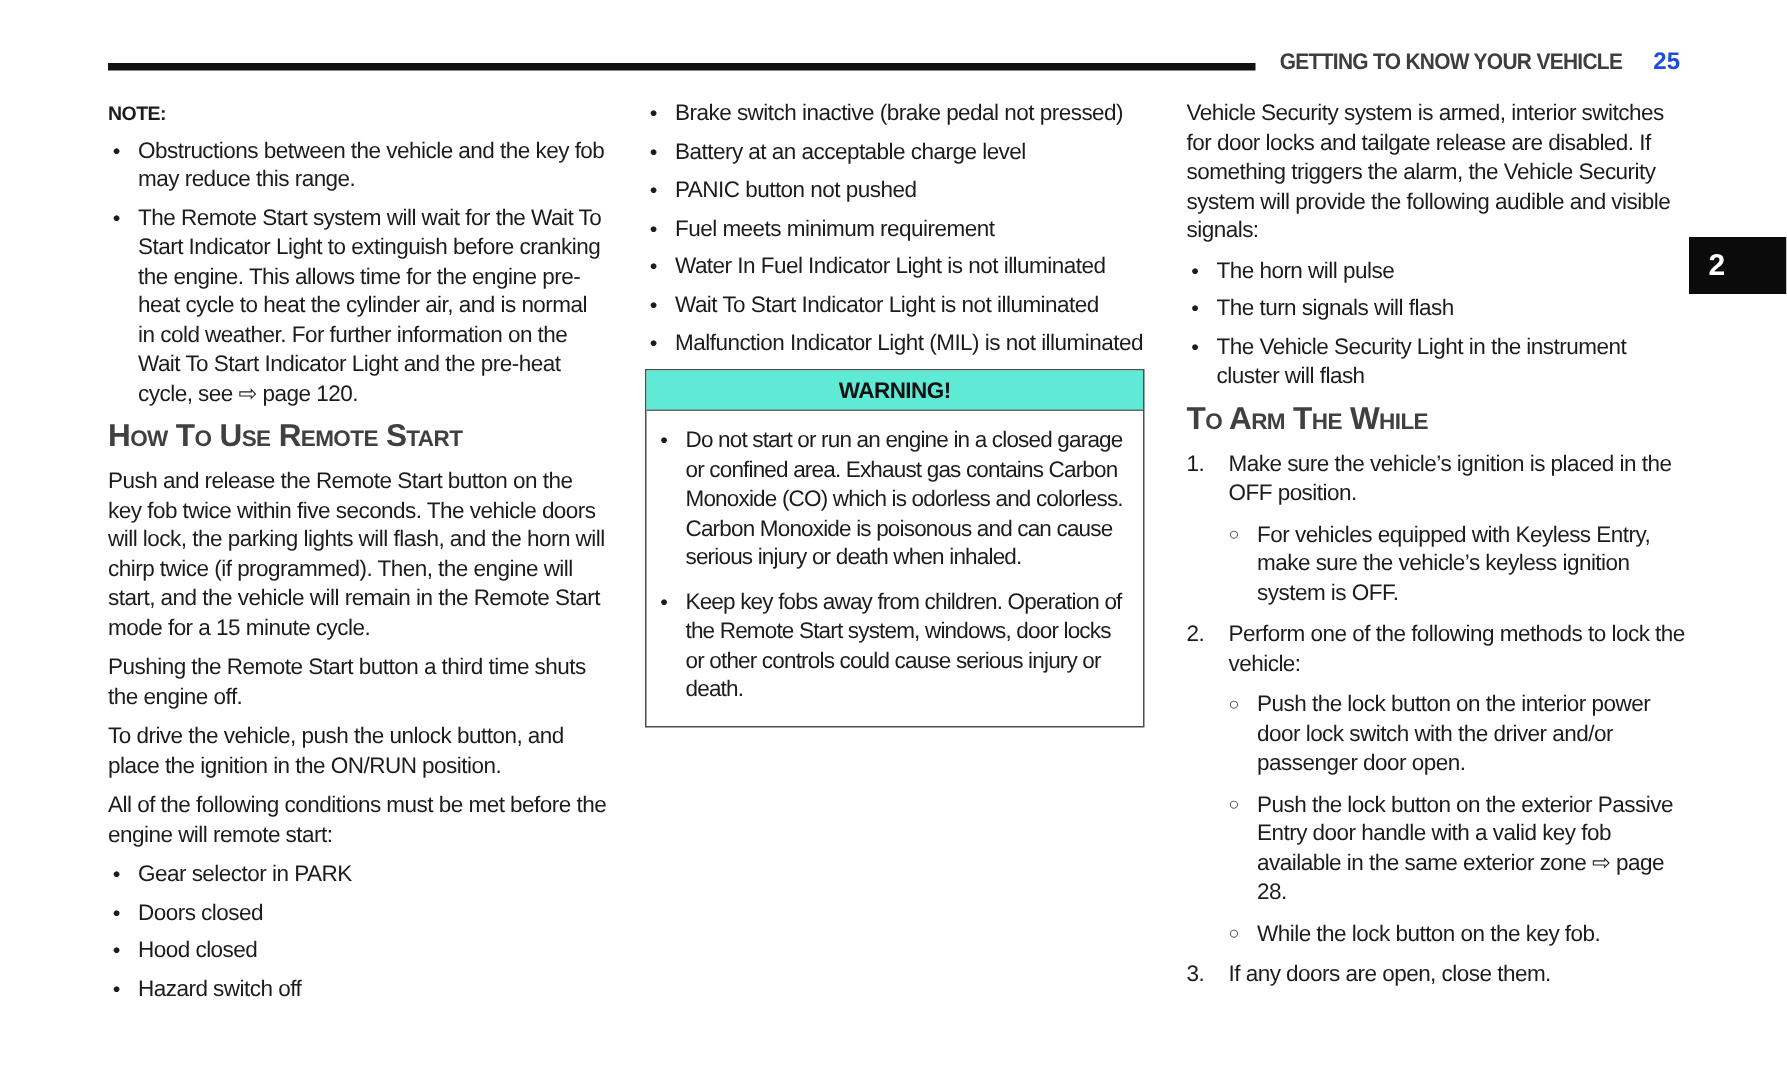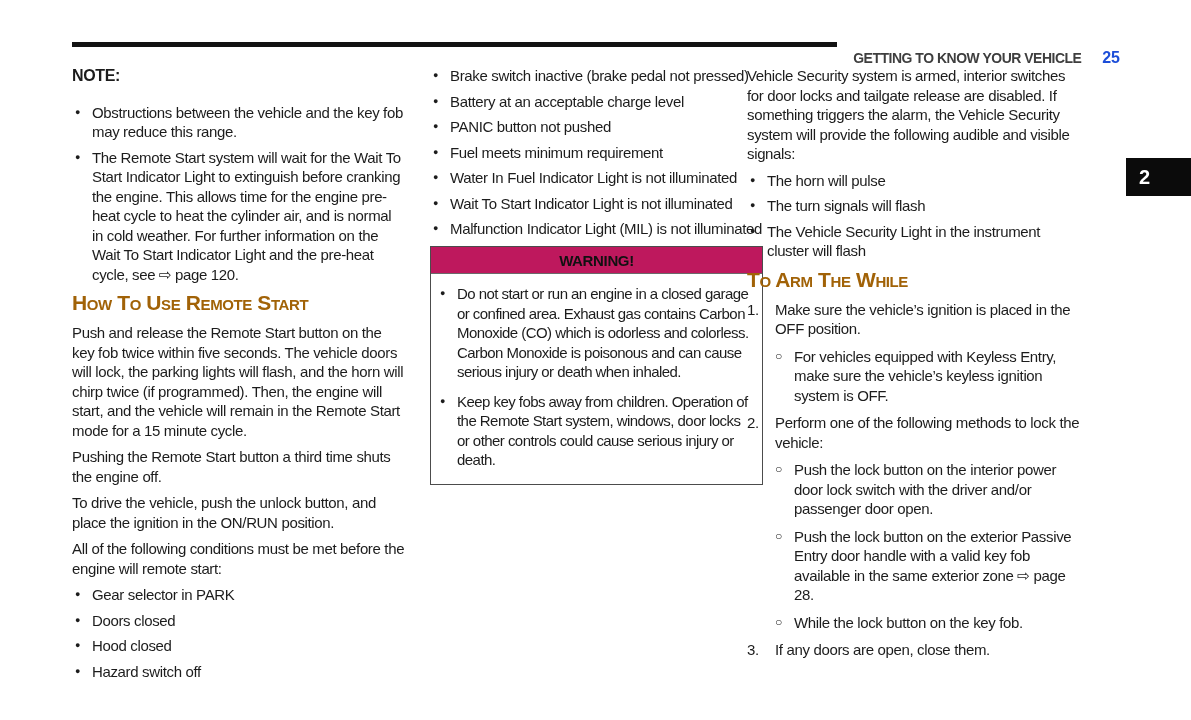--- a/index.html
+++ b/index.html
@@ -6,46 +6,46 @@
   html,body { background:#ffffff; }
   body {
     width:1191px; height:720px; position:relative; overflow:hidden;
     font-family:"Liberation Sans","DejaVu Sans",sans-serif;
     color:#1c1c1c;
   }
   .page { position:absolute; inset:0; }
 
   
   .hdr-rule { position:absolute; left:72px; top:42px; width:765px; height:5px; background:#121212; }
-  .hdr { position:absolute; left:787px; top:49px; width:333px; display:flex; justify-content:flex-end; align-items:baseline; gap:21px; white-space:nowrap; }
+  .hdr { position:absolute; left:787px; top:33px; width:333px; display:flex; justify-content:flex-end; align-items:baseline; gap:21px; white-space:nowrap; }
   .hdr-title { font-weight:bold; font-size:15px; letter-spacing:-0.5px; color:#3e3e3e; transform:scaleX(0.93); transform-origin:right center; }
   .hdr-page { font-weight:bold; font-size:16px; color:#1d4ed8; }
 
   
   .tab { position:absolute; left:1126px; top:158px; width:65px; height:38px; background:#0b0b0b; color:#fff; display:flex; align-items:center; padding-left:13px; font-weight:bold; font-size:20px; }
 
   
   .col { position:absolute; top:66px; width:333px; font-size:15px; line-height:19.5px; letter-spacing:-0.35px; }
-  #c1 { left:72px; } #c2 { left:430px; } #c3 { left:747px; }
+  #c1 { left:72px; } #c2 { left:430px; } #c3 { left:791px; }
   p { margin-bottom:7px; }
 
   
-  .note-h { font-weight:bold; font-size:16px; margin-bottom:17px; }
-  .sc { font-variant:small-caps; font-weight:bold; font-size:21px; line-height:24px; letter-spacing:-0.4px; margin:7px 0 8px 0; color:#a16207; }
+  .note-h { font-weight:bold; font-size:13px; margin-bottom:5px; }
+  .sc { font-variant:small-caps; font-weight:bold; font-size:21px; line-height:24px; letter-spacing:-0.4px; margin:7px 0 8px 0; color:#404040; }
   .big-h { font-weight:bold; font-size:30px; line-height:32px; margin:15px 0 6px 0; color:#0e0e0e; white-space:nowrap; }
   .big-h span { display:inline-block; transform:scaleX(0.54); transform-origin:left center; letter-spacing:-0.5px; }
 
   
   .bullet { display:flex; margin-bottom:6px; }
   .bm { flex:0 0 20px; font-size:9px; line-height:19.5px; padding-left:3px; }
   .bt { flex:1; }
 
   
   .warn { border:1px solid #4c4c4c; margin:7px 0 12px 0; }
-  .warn-h { background:#be185d; border-bottom:1px solid #6a6a6a; text-align:center; font-weight:bold; font-size:15px; padding:4px 0 3px 0; color:#111; }
+  .warn-h { background:#5eead4; border-bottom:1px solid #6a6a6a; text-align:center; font-weight:bold; font-size:15px; padding:4px 0 3px 0; color:#111; }
   .warn-body { padding:10px 9px 4px 6px; letter-spacing:-0.55px; }
   .warn-body .bullet { margin-bottom:10px; }
 
   
   .step { display:flex; margin-bottom:8px; }
   .sn { flex:0 0 28px; }
   .st { flex:1; }
   .sub { display:flex; margin:0 0 8px 28px; }
   .sm { flex:0 0 19px; font-size:12px; line-height:19px; }
   .sbt { flex:1; }

